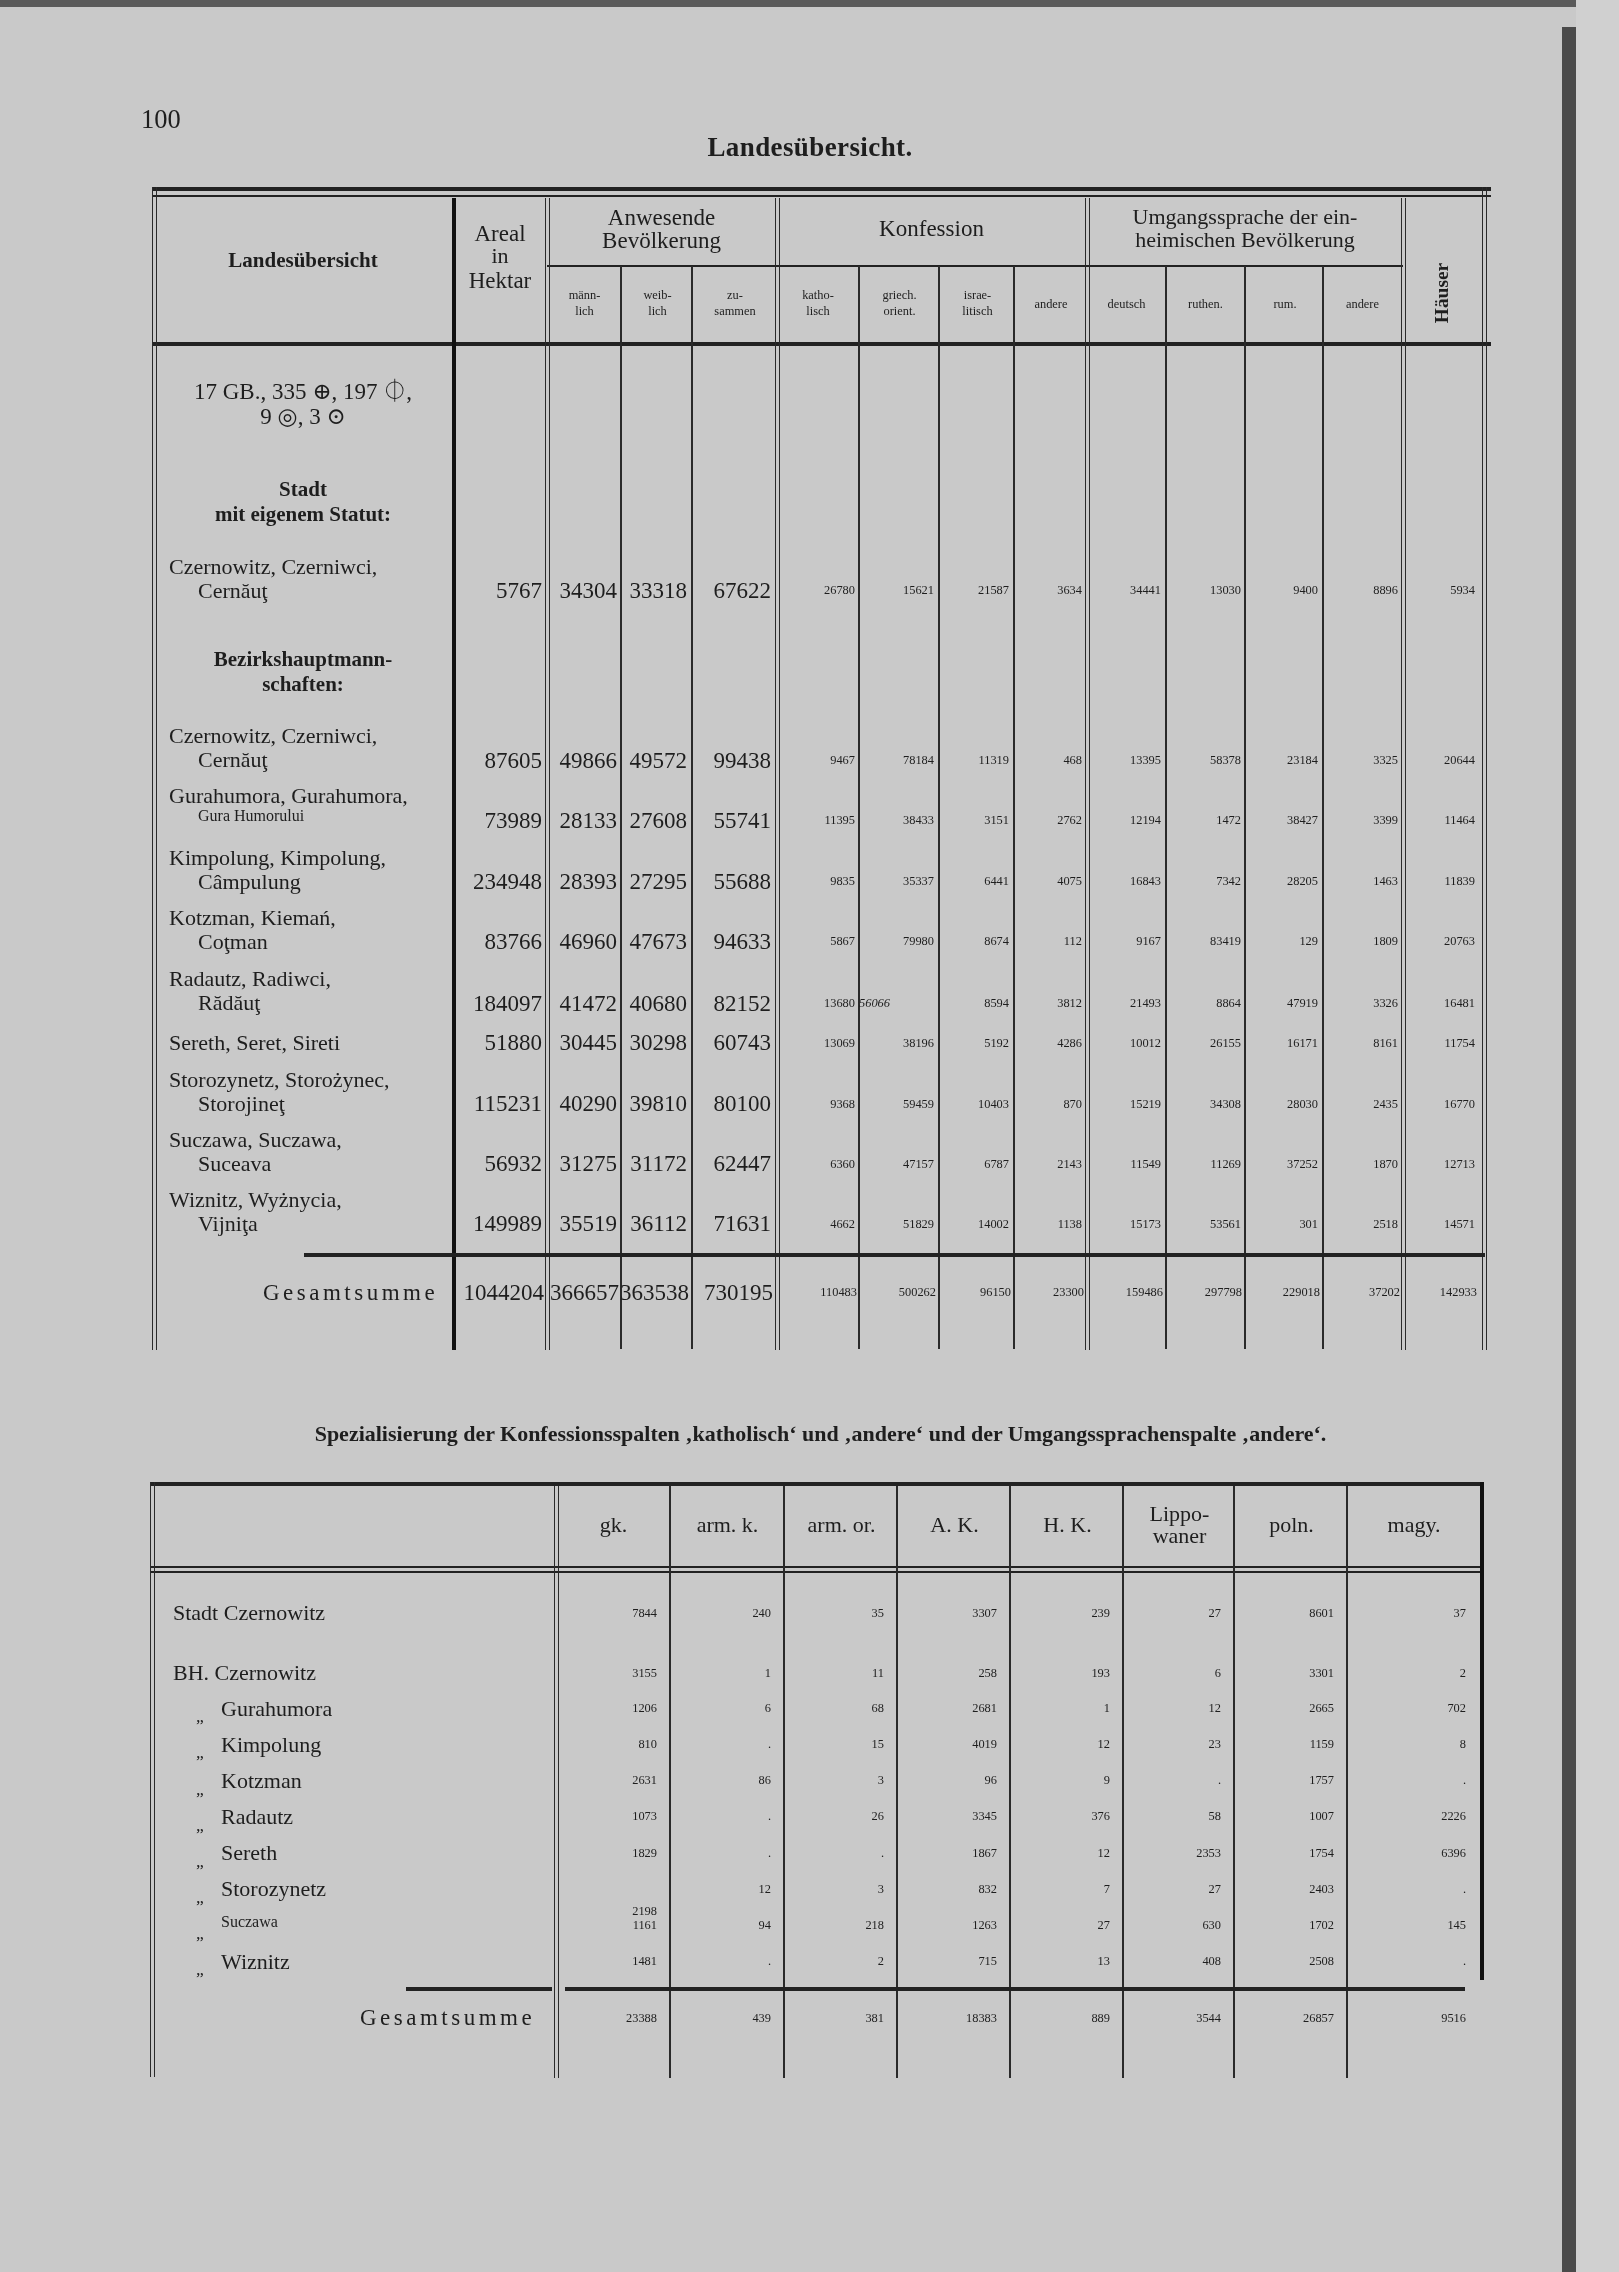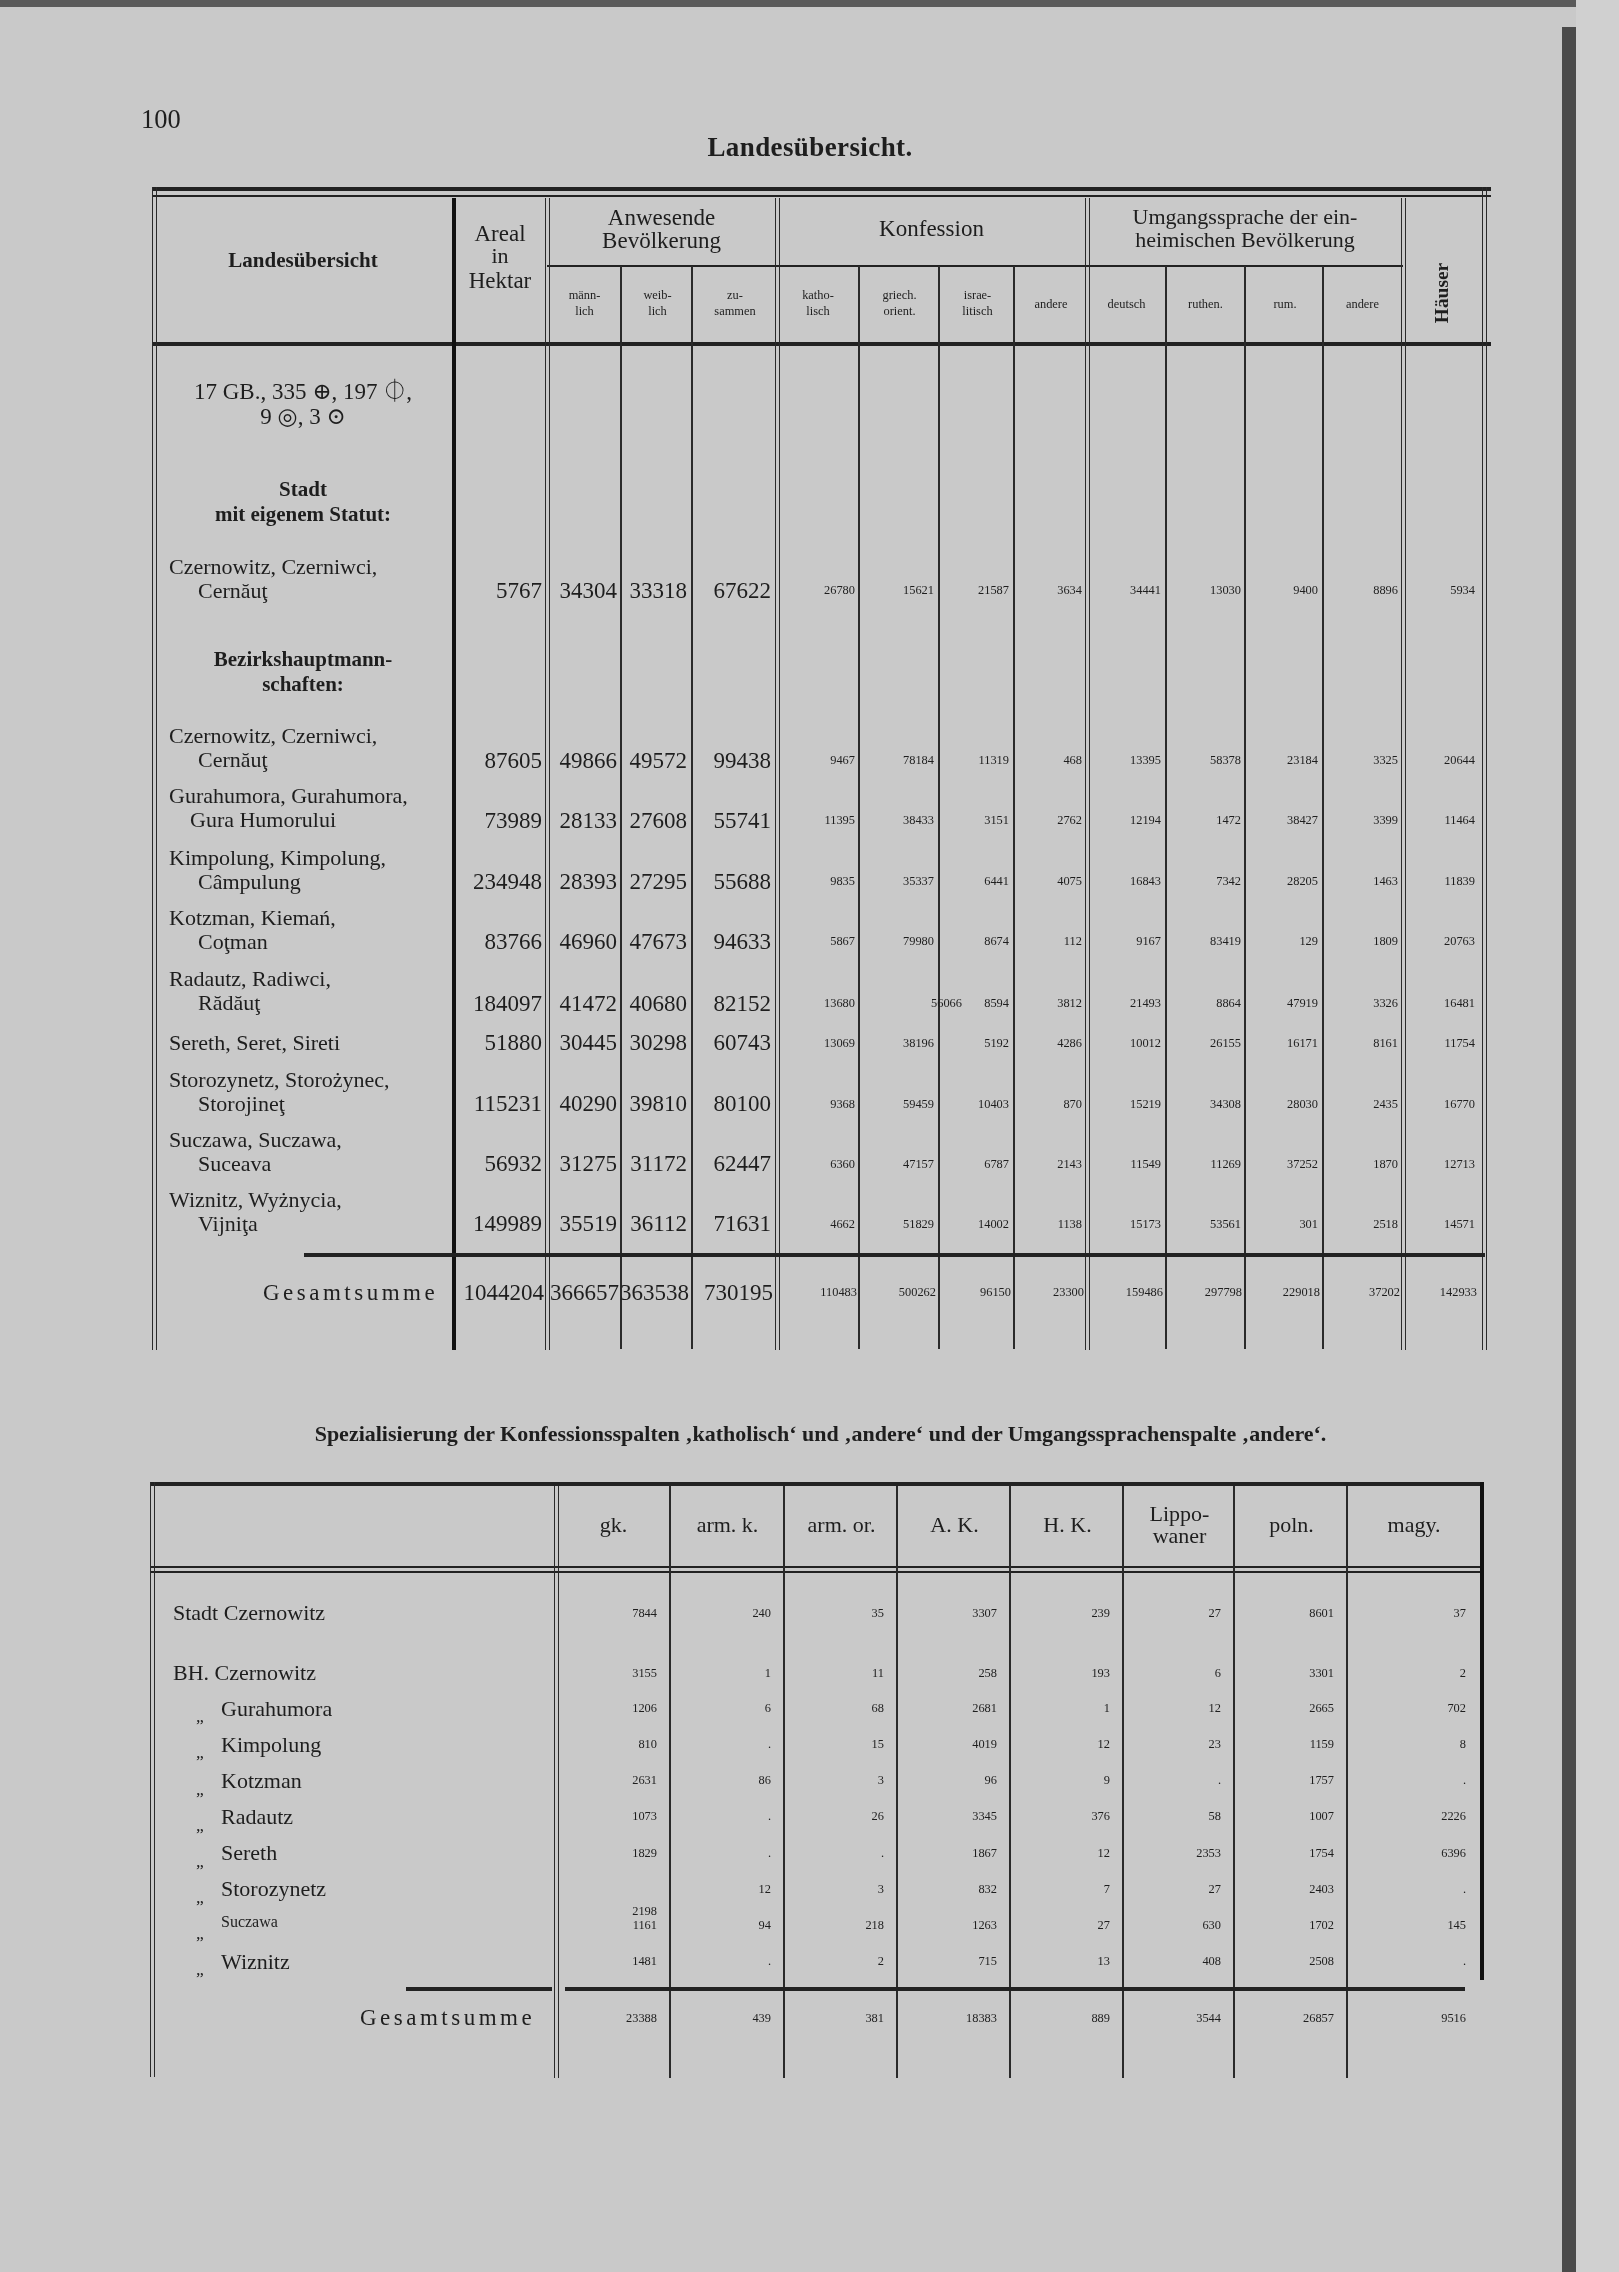--- a/index.html
+++ b/index.html
@@ -117,21 +117,21 @@
     <div class="num tiny" style="left:749px; top:753px; width:106px;">9467</div>
     <div class="num tiny" style="left:828px; top:753px; width:106px;">78184</div>
     <div class="num tiny" style="left:903px; top:753px; width:106px;">11319</div>
     <div class="num tiny" style="left:976px; top:753px; width:106px;">468</div>
     <div class="num tiny" style="left:1055px; top:753px; width:106px;">13395</div>
     <div class="num tiny" style="left:1135px; top:753px; width:106px;">58378</div>
     <div class="num tiny" style="left:1212px; top:753px; width:106px;">23184</div>
     <div class="num tiny" style="left:1292px; top:753px; width:106px;">3325</div>
     <div class="num tiny" style="left:1369px; top:753px; width:106px;">20644</div>
     <div class="lbl" style="left:169px; top:783px; font-size:22px;">Gurahumora, Gurahumora,</div>
-    <div class="lbl" style="left:190px; top:807px; font-size:22px;">Gura Humorului</div>
+    <div class="lbl" style="left:198px; top:807px; font-size:16px;">Gura Humorului</div>
     <div class="num big" style="left:436px; top:808px; width:106px;">73989</div>
     <div class="num big" style="left:511px; top:808px; width:106px;">28133</div>
     <div class="num big" style="left:581px; top:808px; width:106px;">27608</div>
     <div class="num big" style="left:665px; top:808px; width:106px;">55741</div>
     <div class="num tiny" style="left:749px; top:813px; width:106px;">11395</div>
     <div class="num tiny" style="left:828px; top:813px; width:106px;">38433</div>
     <div class="num tiny" style="left:903px; top:813px; width:106px;">3151</div>
     <div class="num tiny" style="left:976px; top:813px; width:106px;">2762</div>
     <div class="num tiny" style="left:1055px; top:813px; width:106px;">12194</div>
     <div class="num tiny" style="left:1135px; top:813px; width:106px;">1472</div>
@@ -168,21 +168,21 @@
     <div class="num tiny" style="left:1212px; top:934px; width:106px;">129</div>
     <div class="num tiny" style="left:1292px; top:934px; width:106px;">1809</div>
     <div class="num tiny" style="left:1369px; top:934px; width:106px;">20763</div>
     <div class="lbl" style="left:169px; top:966px; font-size:22px;">Radautz, Radiwci,</div>
     <div class="lbl" style="left:198px; top:990px; font-size:22px;">Rădăuţ</div>
     <div class="num big" style="left:436px; top:991px; width:106px;">184097</div>
     <div class="num big" style="left:511px; top:991px; width:106px;">41472</div>
     <div class="num big" style="left:581px; top:991px; width:106px;">40680</div>
     <div class="num big" style="left:665px; top:991px; width:106px;">82152</div>
     <div class="num tiny" style="left:749px; top:996px; width:106px;">13680</div>
-    <div class="num tiny" style="left:856px; top:996px; width:106px;">56066</div>
+    <div class="num tiny" style="left:784px; top:996px; width:106px;font-style:italic;">56066</div>
     <div class="num tiny" style="left:903px; top:996px; width:106px;">8594</div>
     <div class="num tiny" style="left:976px; top:996px; width:106px;">3812</div>
     <div class="num tiny" style="left:1055px; top:996px; width:106px;">21493</div>
     <div class="num tiny" style="left:1135px; top:996px; width:106px;">8864</div>
     <div class="num tiny" style="left:1212px; top:996px; width:106px;">47919</div>
     <div class="num tiny" style="left:1292px; top:996px; width:106px;">3326</div>
     <div class="num tiny" style="left:1369px; top:996px; width:106px;">16481</div>
     <div class="lbl" style="left:169px; top:1030px; font-size:22px;">Sereth, Seret, Sireti</div>
     <div class="num big" style="left:436px; top:1030px; width:106px;">51880</div>
     <div class="num big" style="left:511px; top:1030px; width:106px;">30445</div>

